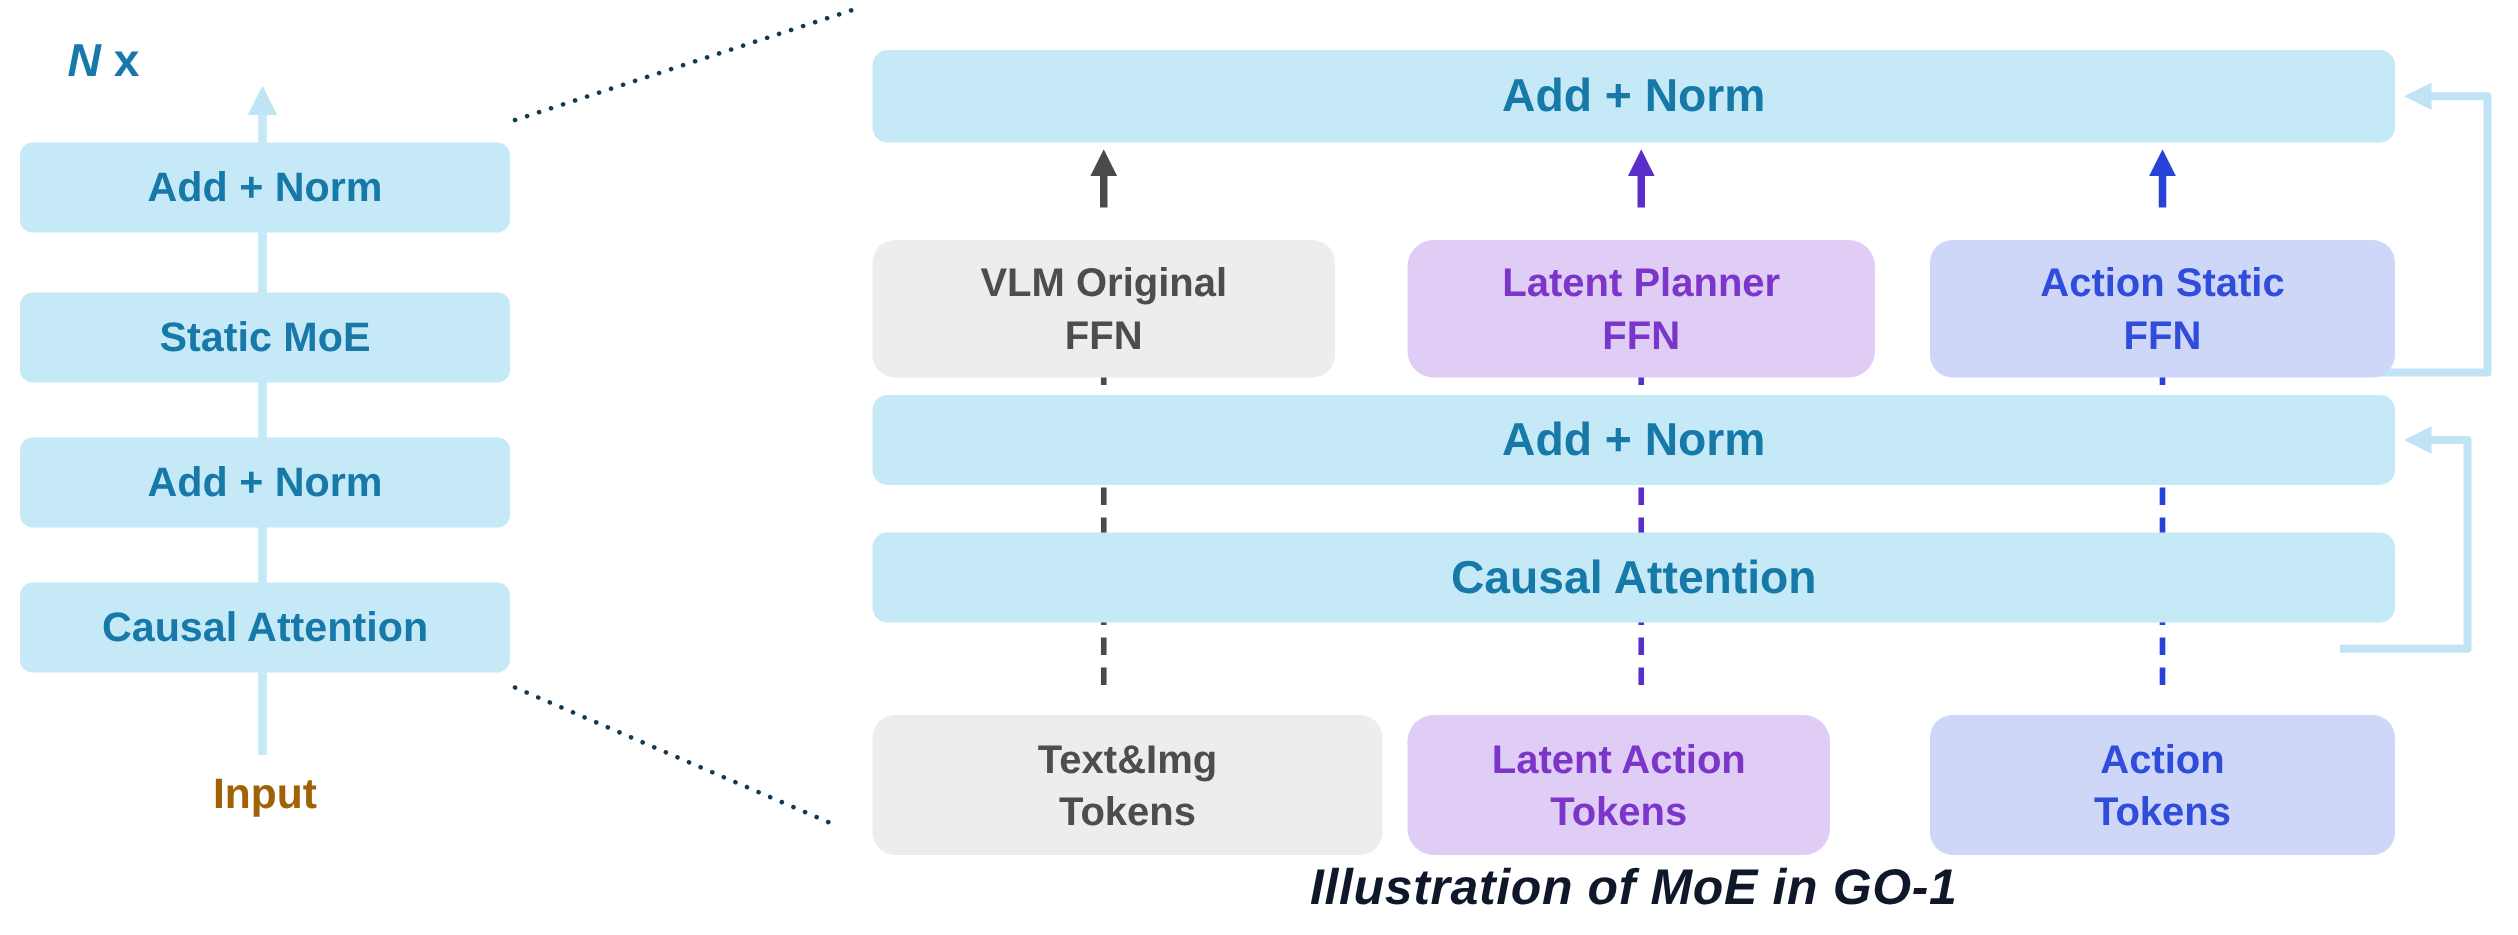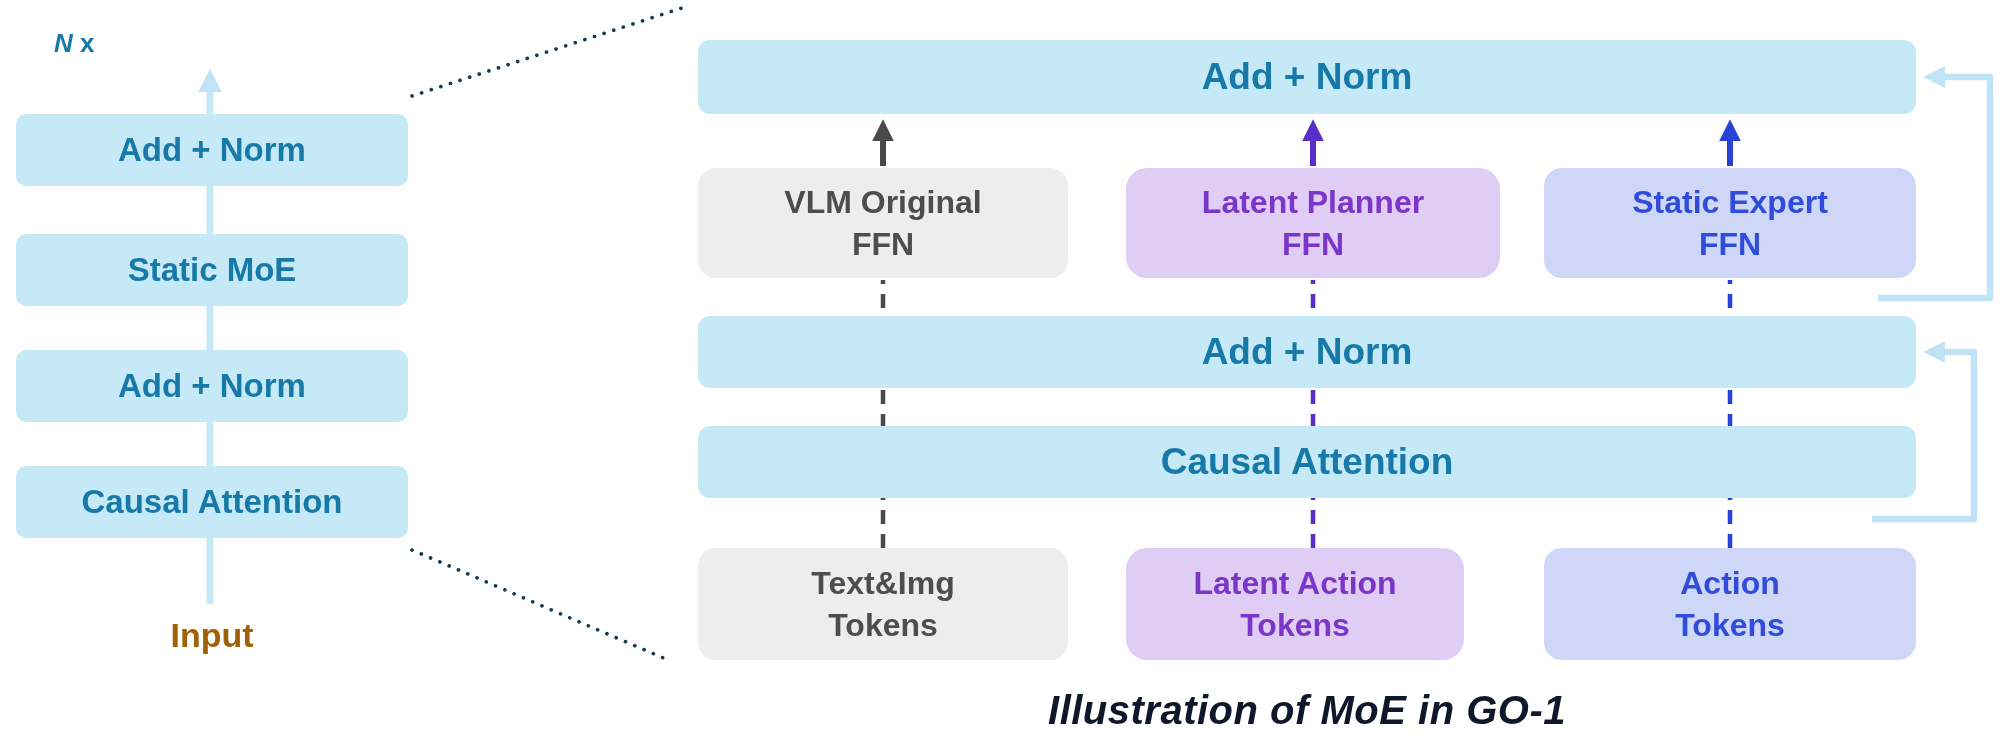--- a/index.html
+++ b/index.html
@@ -16,21 +16,21 @@
     position: absolute;
     left: 0; top: 0;
     width: 2014px; height: 748px;
     z-index: 0;
   }
   .abs { position: absolute; z-index: 1; }
 
   
   .repeat-label {
     left: 54px; top: 28px;
-    font-size: 26px; font-weight: bold; color: #1679A8;
+    font-size: 37px; font-weight: bold; color: #1679A8;
   }
   .repeat-label .n { font-style: italic; }
   .mini-block {
     left: 16px; width: 392px; height: 72px;
     background: #C6E9F8; border-radius: 10px;
     display: flex; align-items: center; justify-content: center;
     font-size: 33px; font-weight: bold; color: #1679A8;
     white-space: nowrap;
   }
   .input-label {
@@ -47,20 +47,21 @@
     font-size: 37px; font-weight: bold; color: #1679A8;
     white-space: nowrap;
   }
   .cell {
     height: 110px;
     border-radius: 18px;
     display: flex; align-items: center; justify-content: center;
     text-align: center;
     font-size: 32px; font-weight: bold; line-height: 1.32;
     white-space: pre-line;
+    margin-top: 24px;
   }
   .cell.vlm     { background: #EDEDED; color: #4D4D4D; }
   .cell.planner { background: #E0CDF6; color: #7B36C9; border-radius: 21px; }
   .cell.action  { background: #CFD7F8; color: #2F4CDB; }
 
   .caption {
     left: 698px; top: 688px; width: 1218px;
     text-align: center;
     font-size: 40px; font-weight: bold; color: #0f172a;
     letter-spacing: 0.5px;
@@ -115,28 +116,28 @@
   <div class="abs mini-block" style="top:466px">Causal Attention</div>
 
   <div class="abs input-label">Input</div>
 
   <div class="abs bar" style="top:40px">Add + Norm</div>
 
   <div class="abs cell vlm" style="left:698px; top:168px; width:370px">VLM Original
 FFN</div>
   <div class="abs cell planner" style="left:1126px; top:168px; width:374px">Latent Planner
 FFN</div>
-  <div class="abs cell action" style="left:1544px; top:168px; width:372px">Static Expert
+  <div class="abs cell action" style="left:1544px; top:168px; width:372px">Action Static
 FFN</div>
 
   <div class="abs bar" style="top:316px; height:72px">Add + Norm</div>
 
   <div class="abs bar" style="top:426px; height:72px">Causal Attention</div>
 
-  <div class="abs cell vlm" style="left:698px; top:548px; width:370px; height:112px">Text&amp;Img
+  <div class="abs cell vlm" style="left:698px; top:548px; width:408px; height:112px">Text&amp;Img
 Tokens</div>
   <div class="abs cell planner" style="left:1126px; top:548px; width:338px; height:112px">Latent Action
 Tokens</div>
   <div class="abs cell action" style="left:1544px; top:548px; width:372px; height:112px">Action
 Tokens</div>
 
   <div class="abs caption">Illustration of MoE in GO-1</div>
 
 </div>
 

